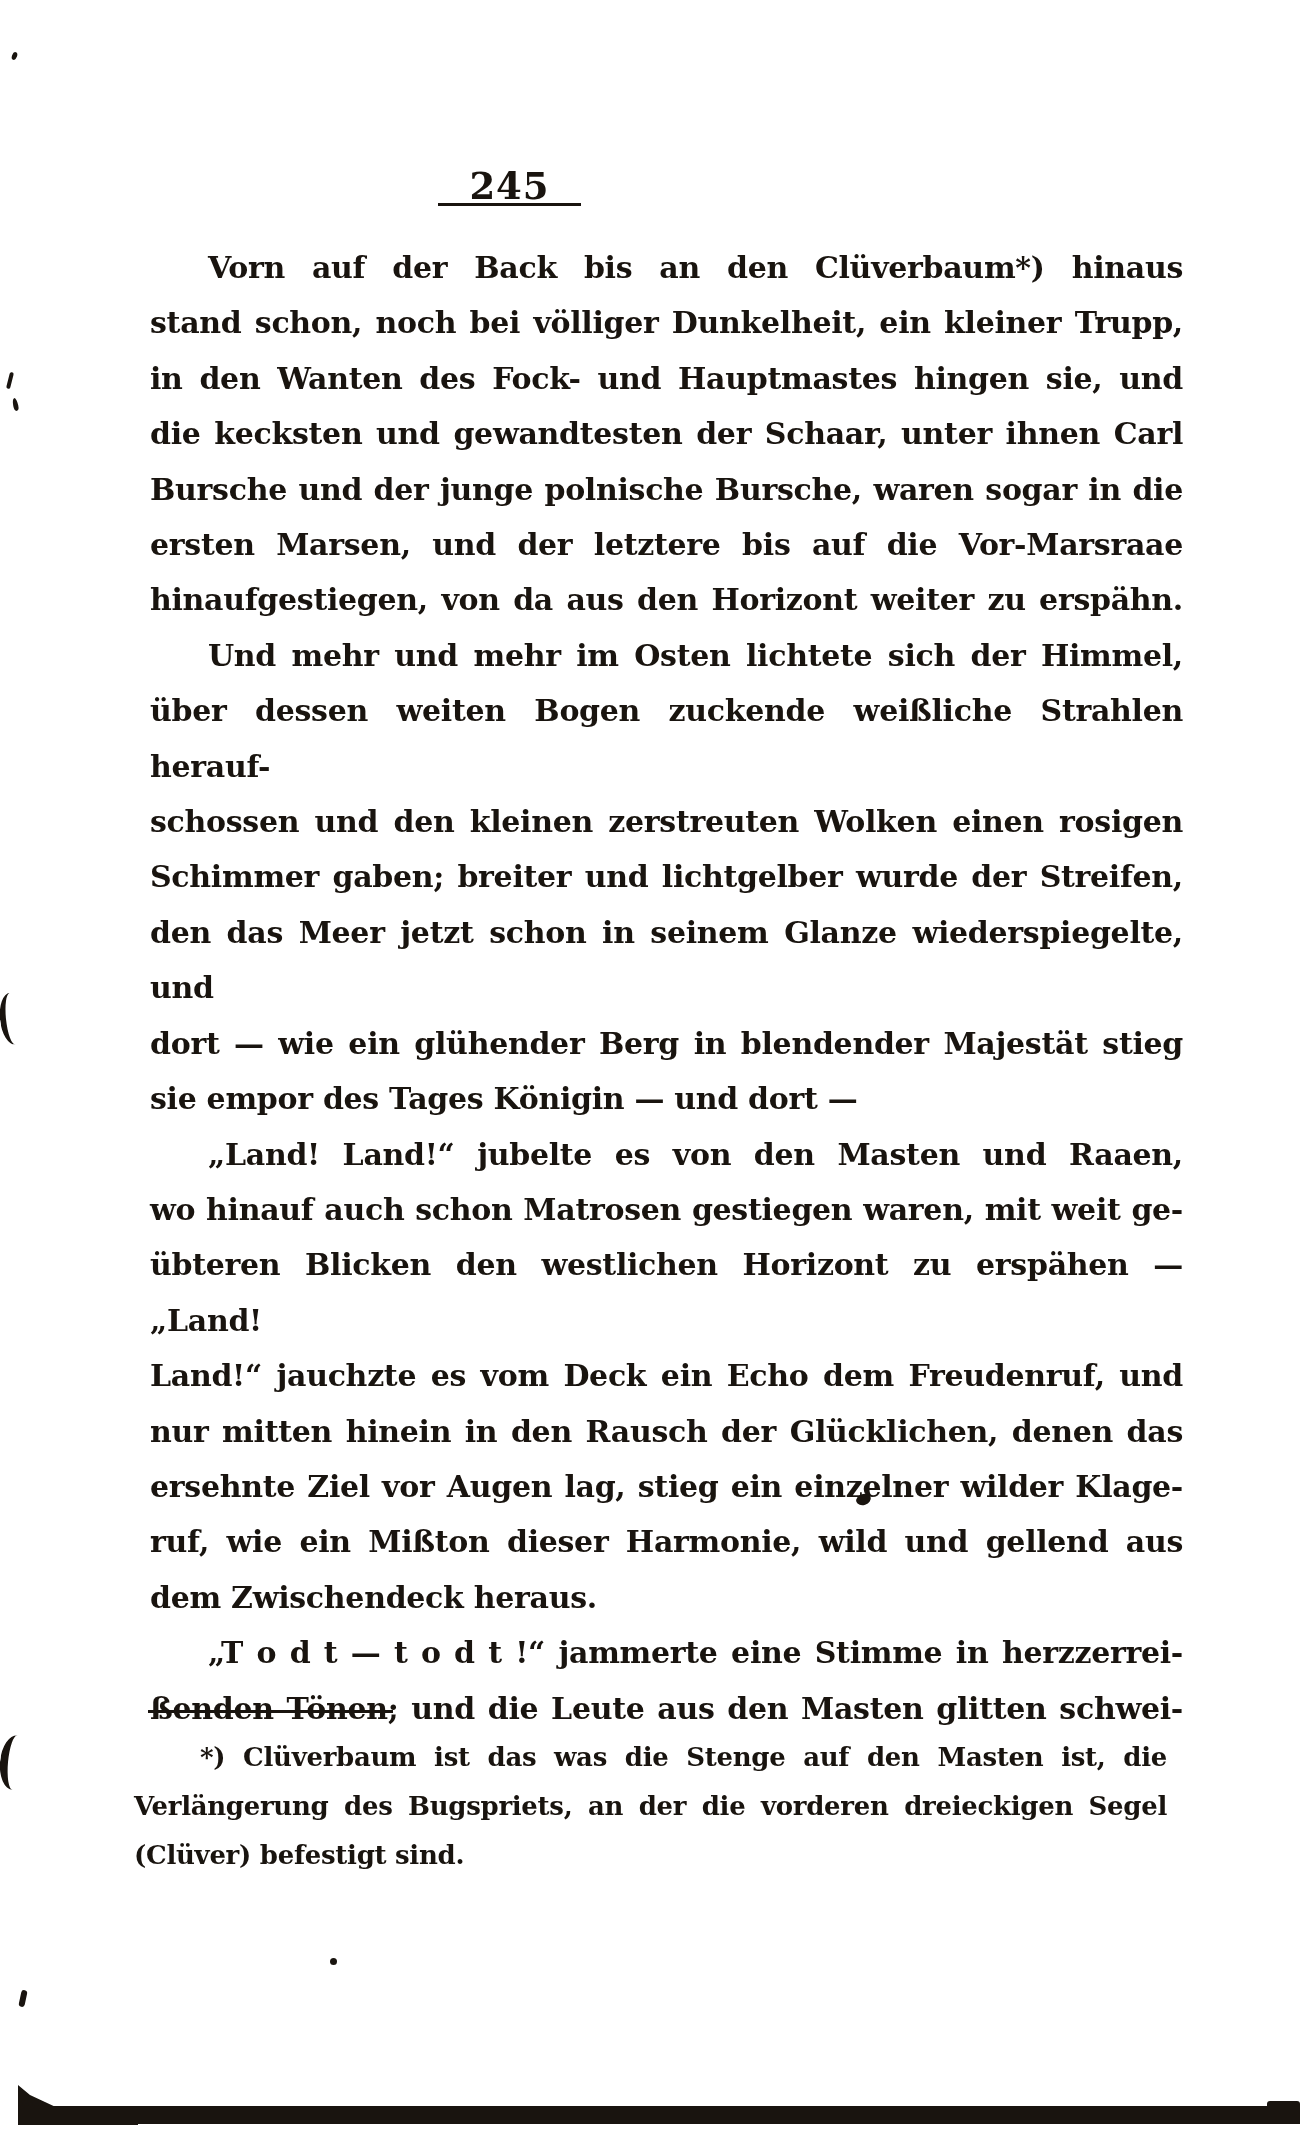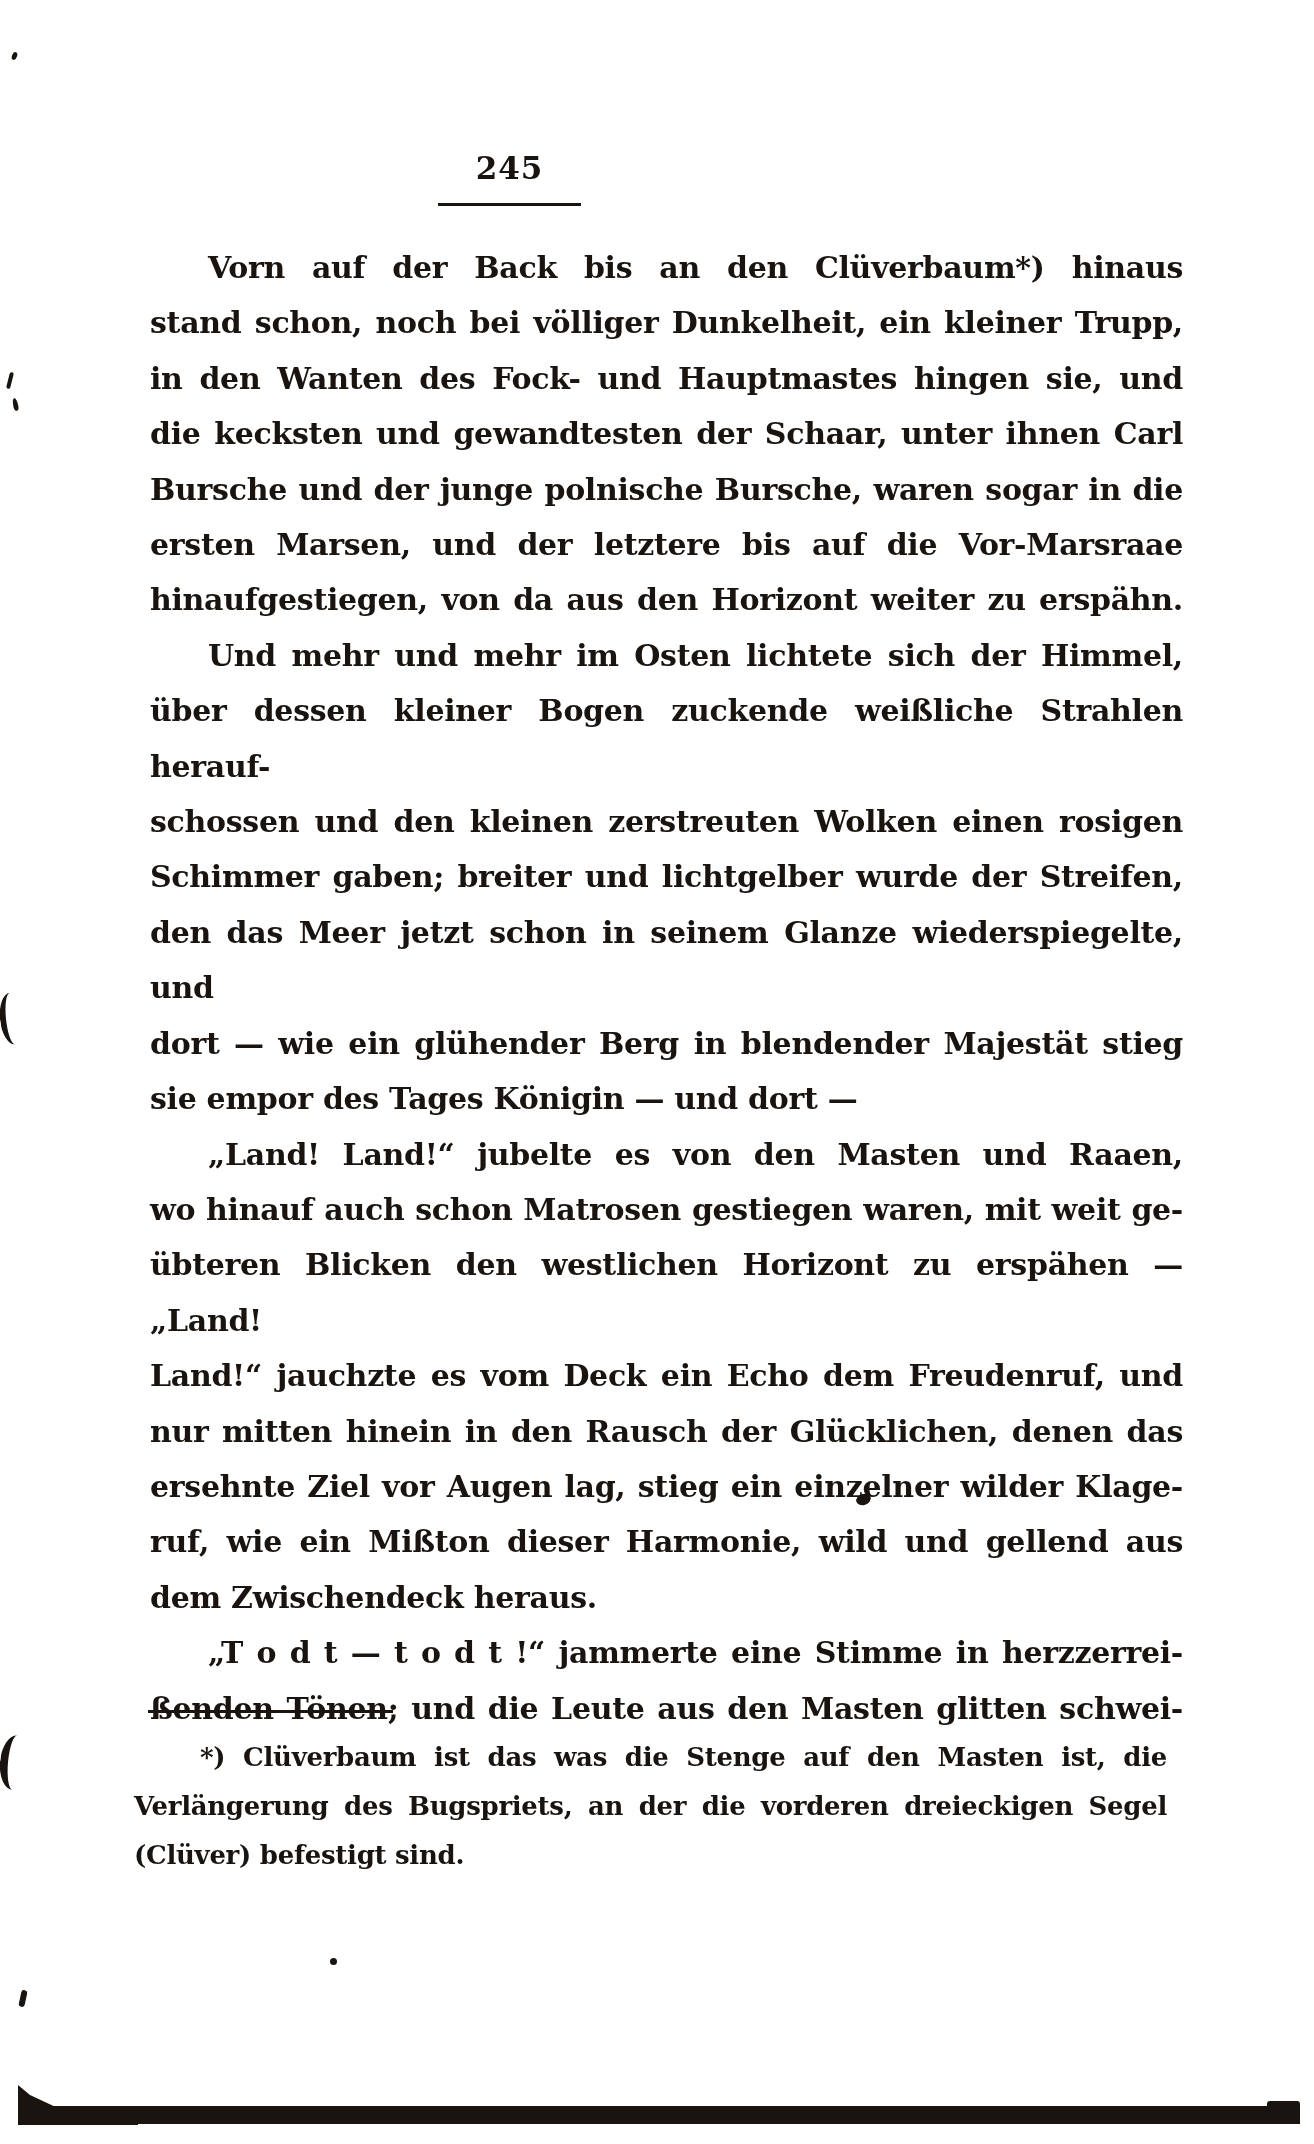--- a/index.html
+++ b/index.html
@@ -7,22 +7,22 @@
     position:relative;
     width:1314px;height:2144px;
     margin:0 auto;
     background:var(--paper,#ffffff);
     color:var(--ink,#19140f);
     font-family:"DejaVu Serif","Liberation Serif",serif;
     font-weight:bold;
     overflow:hidden;
   }
   .pagenum{
-    position:absolute;top:150px;left:438px;width:143px;
-    text-align:center;font-size:31px;letter-spacing:1px;
+    position:absolute;top:164px;left:438px;width:143px;
+    text-align:center;font-size:37px;letter-spacing:1px;
   }
   .pagenum-rule{
     position:absolute;top:203px;left:438px;width:143px;height:3px;
     background:var(--ink,#19140f);
   }
   .text-block{
     position:absolute;top:240px;left:150px;width:1033px;
     font-size:30px;line-height:55.4px;letter-spacing:-0.3px;
   }
   .footnote-block{
@@ -78,21 +78,21 @@
 
   <div class="text-block" id="text-block">
       <div class="line indent">Vorn auf der Back bis an den Clüverbaum*) hinaus</div>
       <div class="line">stand schon, noch bei völliger Dunkelheit, ein kleiner Trupp,</div>
       <div class="line">in den Wanten des Fock- und Hauptmastes hingen sie, und</div>
       <div class="line">die kecksten und gewandtesten der Schaar, unter ihnen Carl</div>
       <div class="line">Bursche und der junge polnische Bursche, waren sogar in die</div>
       <div class="line">ersten Marsen, und der letztere bis auf die Vor-Marsraae</div>
       <div class="line">hinaufgestiegen, von da aus den Horizont weiter zu erspähn.</div>
       <div class="line indent">Und mehr und mehr im Osten lichtete sich der Himmel,</div>
-      <div class="line">über dessen kleiner Bogen zuckende weißliche Strahlen herauf-</div>
+      <div class="line">über dessen weiten Bogen zuckende weißliche Strahlen herauf-</div>
       <div class="line">schossen und den kleinen zerstreuten Wolken einen rosigen</div>
       <div class="line">Schimmer gaben; breiter und lichtgelber wurde der Streifen,</div>
       <div class="line">den das Meer jetzt schon in seinem Glanze wiederspiegelte, und</div>
       <div class="line">dort — wie ein glühender Berg in blendender Majestät stieg</div>
       <div class="line short">sie empor des Tages Königin — und dort —</div>
       <div class="line indent">„Land! Land!“ jubelte es von den Masten und Raaen,</div>
       <div class="line">wo hinauf auch schon Matrosen gestiegen waren, mit weit ge-</div>
       <div class="line">übteren Blicken den westlichen Horizont zu erspähen — „Land!</div>
       <div class="line">Land!“ jauchzte es vom Deck ein Echo dem Freudenruf, und</div>
       <div class="line">nur mitten hinein in den Rausch der Glücklichen, denen das</div>

